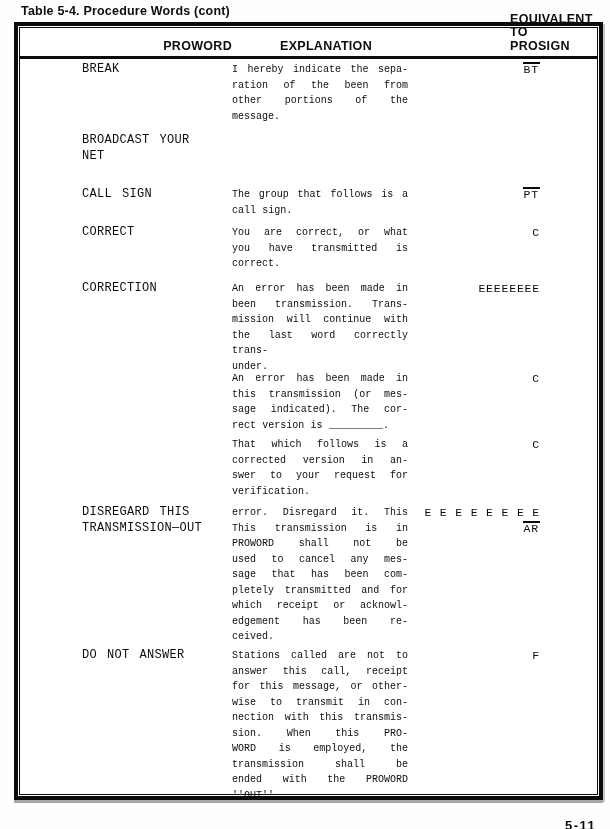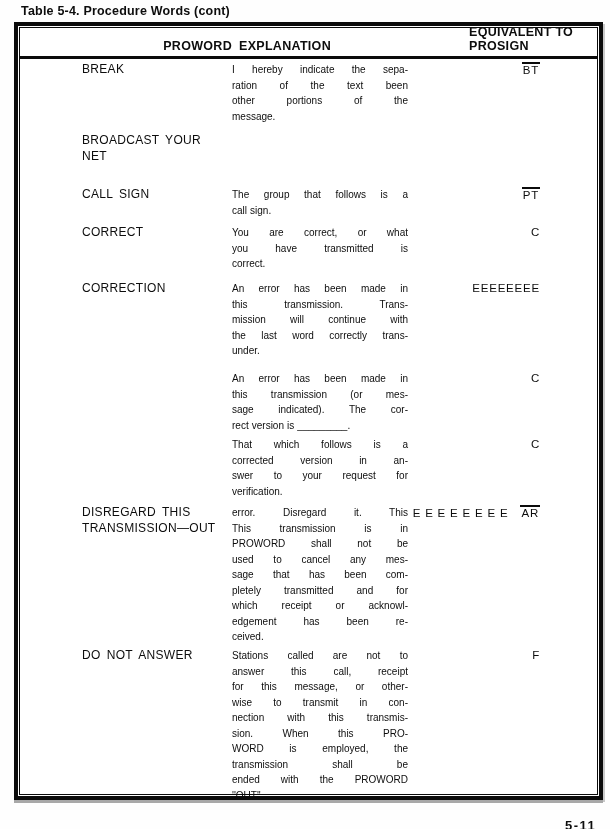--- a/index.html
+++ b/index.html
@@ -20,28 +20,28 @@
   }
   .table-inner { position:absolute; inset:1px; border:1px solid #0b0b0b; }
   .thead {
     position:absolute; left:0; top:0; right:0; height:31px;
     border-bottom:3px solid #0b0b0b; box-sizing:border-box;
     display:flex; align-items:flex-end;
     font-weight:bold; font-size:12.5px; letter-spacing:0.3px;
   }
   .th { padding-bottom:3px; }
   .th-proword { width:212px; text-align:right; }
-  .th-expl { width:176px; text-align:left; padding-left:7px; box-sizing:border-box; }
+  .th-expl { width:176px; text-align:left; padding-left:7px; box-sizing:border-box;margin-left:41px; }
   .th-prosign {
     flex:1; text-align:left; padding-left:61px; box-sizing:border-box;
     white-space:pre-line; line-height:13.5px;
   }
   .tbody { position:absolute; left:0; top:31px; right:0; bottom:0; }
   .row { position:absolute; left:0; width:100%; display:flex; align-items:flex-start; }
-  .cell { box-sizing:border-box; }
+  .cell { box-sizing:border-box;font-family:Liberation Mono, monospace; }
   .proword {
     width:212px; padding-left:62px; font-size:12px; line-height:15.5px;
     white-space:pre-line; letter-spacing:0.3px; word-spacing:2.5px;
   }
   .expl { width:176px; font-size:10px; line-height:15.5px; }
   .tline { text-align:justify; text-align-last:justify; word-spacing:0.3px; }
   .tline:last-child { text-align-last:left; }
   .prosign {
     flex:1; text-align:right; padding-right:57px;
     font-size:11.5px; line-height:15.5px; letter-spacing:0.8px;
@@ -71,21 +71,21 @@
       <div class="th th-prosign">EQUIVALENT TO
 PROSIGN</div>
     </div>
 
     <div class="tbody">
 
       <div class="row" style="top:3px">
         <div class="cell proword">BREAK</div>
         <div class="cell expl">
             <div class="tline">I hereby indicate the sepa-</div>
-            <div class="tline">ration of the text been</div>
+            <div class="tline">ration of the been from</div>
             <div class="tline">other portions of the</div>
             <div class="tline">message.</div>
           </div>
         <div class="cell prosign"><span class="ps-ov">BT</span></div>
       </div>
 
       <div class="row" style="top:74px">
         <div class="cell proword">BROADCAST YOUR
 NET</div>
         <div class="cell prosign"></div>
@@ -107,21 +107,21 @@
             <div class="tline">you have transmitted is</div>
             <div class="tline">correct.</div>
           </div>
         <div class="cell prosign"><span class="ps-pre">C</span></div>
       </div>
 
       <div class="row" style="top:222px">
         <div class="cell proword">CORRECTION</div>
         <div class="cell expl">
             <div class="tline">An error has been made in</div>
-            <div class="tline">this transmission. Trans-</div>
+            <div class="tline">been transmission. Trans-</div>
             <div class="tline">mission will continue with</div>
             <div class="tline">the last word correctly trans-</div>
             <div class="tline">under.</div>
           </div>
         <div class="cell prosign"><span class="ps-pre">EEEEEEEE</span></div>
       </div>
 
       <div class="row" style="top:312px">
         <div class="cell proword"></div>
         <div class="cell expl">

